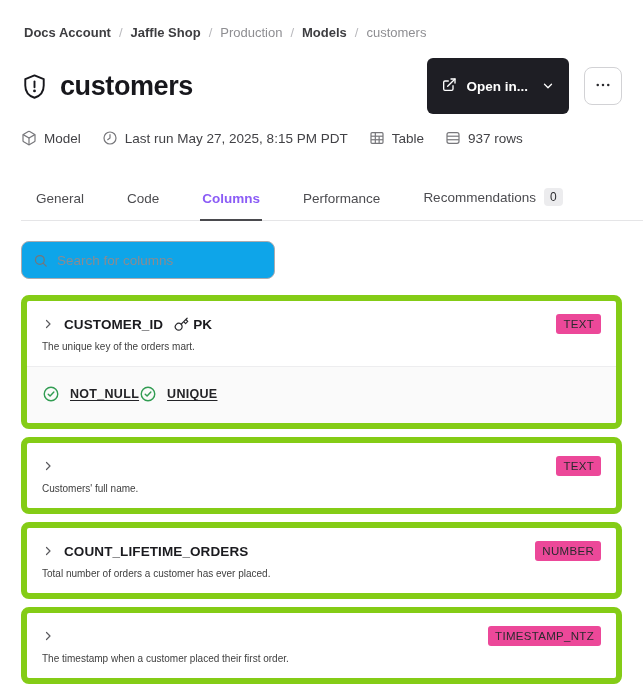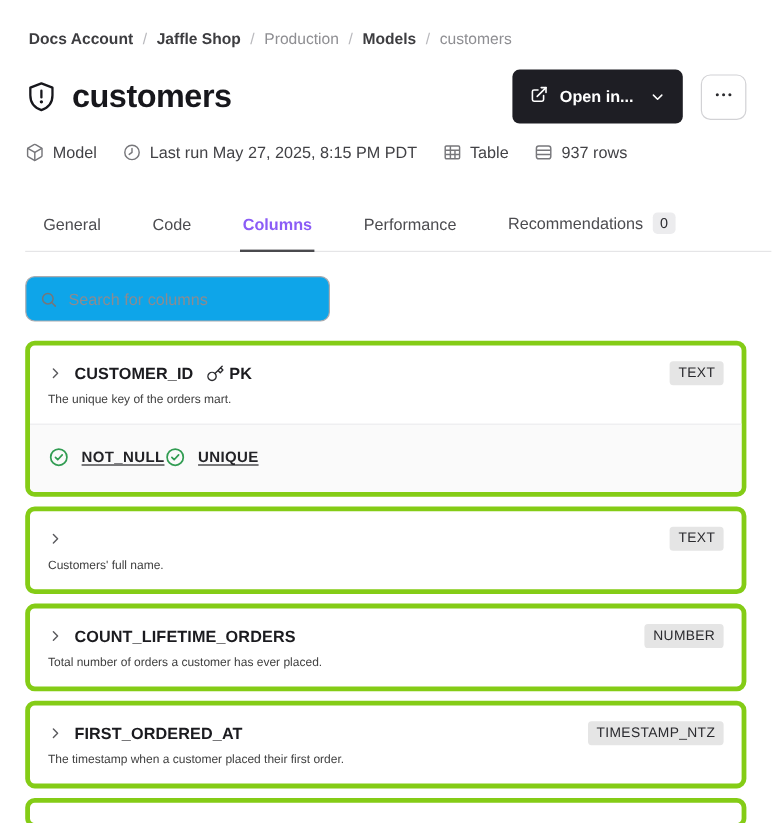--- a/index.html
+++ b/index.html
@@ -16,21 +16,21 @@
   .bc-muted  { color:#8e8e92; }
   .bc-sep    { color:#b9b9bd; }
 
   
   .title-row { display:flex; align-items:center; margin-top:18px; }
   .title-left { display:flex; align-items:center; gap:12px; }
   .shield { width:27px; height:27px; display:block; }
   .page-title { font-size:27px; font-weight:700; letter-spacing:-0.4px; color:#17171c; }
   .actions { margin-left:auto; display:flex; align-items:center; gap:15px; }
   .btn-primary {
-    display:flex; align-items:center; gap:9px; height:45px; padding:0 14px;
+    display:flex; align-items:center; gap:9px; height:56px; padding:0 14px;
     background:#1e1e24; color:#fff; border:none; border-radius:6px;
     font-family:inherit; font-size:13.5px; font-weight:600; cursor:pointer;
   }
   .btn-more {
     width:38px; height:38px; background:#fff; border:1px solid #d2d2d5; border-radius:8px;
     display:flex; align-items:center; justify-content:center; cursor:pointer;
   }
 
   
   .meta-row { display:flex; align-items:center; margin-top:16px; }
@@ -44,27 +44,27 @@
   .tab.active { color:#8b5cf6; font-weight:600; border-bottom-color:#4a4a4e; }
   .tab-badge { background:#ececee; color:#2c2c30; font-size:12px; font-weight:400; border-radius:4px; padding:1px 6px; line-height:16px; }
 
   
   .search-box { margin-top:20px; width:254px; height:38px; border:1px solid #ababaf; border-radius:8px; display:flex; align-items:center; padding:0 11px; gap:9px; background:#0ea5e9; }
   .search-box input { border:none; outline:none; flex:1; font-family:inherit; font-size:13.5px; color:#2a2a2e; background:transparent; }
   .search-box input::placeholder { color:#8b8b90; }
 
   
   .cards { margin-top:16px; display:flex; flex-direction:column; gap:8px; }
-  .card { border:4px solid #84cc16; border-radius:8px; background:#fff; overflow:hidden; }
+  .card { border:6px solid #84cc16; border-radius:8px; background:#fff; overflow:hidden; }
   .card-head { display:flex; align-items:center; padding:13px 15px 4px 15px; }
   .chev { flex:none; display:block; }
   .col-name { font-size:13.5px; font-weight:700; color:#1b1b1f; letter-spacing:0.1px; margin-left:10px; }
   .pk-wrap { display:flex; align-items:center; gap:4px; margin-left:8px; }
   .pk-label { font-size:13.5px; font-weight:700; color:#1b1b1f; }
-  .type-badge { margin-left:auto; background:#e5e5e5; color:#2a2a2e; font-size:11.5px; letter-spacing:0.3px; padding:4px 7px; border-radius:3px; font-weight:400; }
+  .type-badge { margin-left:auto; background:#ec4899; color:#2a2a2e; font-size:11.5px; letter-spacing:0.3px; padding:4px 7px; border-radius:3px; font-weight:400; }
   .col-desc { padding:3px 15px 14px 15px; font-size:10px; color:#404040; }
   .constraints { border-top:1px solid #ededef; background:#fafafa; padding:9px 15px 13px; display:flex; flex-direction:row; }
   .constraint { display:flex; align-items:center; gap:10px; padding:9px 0 7px; cursor:pointer; }
   .constraint-label { font-size:12.5px; font-weight:700; color:#232327; letter-spacing:0.3px; text-decoration:underline; text-underline-offset:2px; }
 </style>
 </head>
 <body>
 
 <div class="page">
 
@@ -260,21 +260,20 @@
       <div class="col-desc">Total number of orders a customer has ever placed.</div>
     </div>
 
     <div class="card">
       <div class="card-head">
         <span style="display:flex;">
           <svg class="chev" width="12" height="12" viewBox="0 0 24 24" fill="none" stroke="#5a5a5e" stroke-width="2.4" stroke-linecap="round" stroke-linejoin="round">
               <polyline points="9 5 16 12 9 19"></polyline>
             </svg>
         </span>
-        <span class="col-name">FIRST_ORDERED_AT</span>
         <span class="type-badge">TIMESTAMP_NTZ</span>
       </div>
       <div class="col-desc">The timestamp when a customer placed their first order.</div>
     </div>
 
     <div class="card">
       <div class="card-head">
         
         
         

